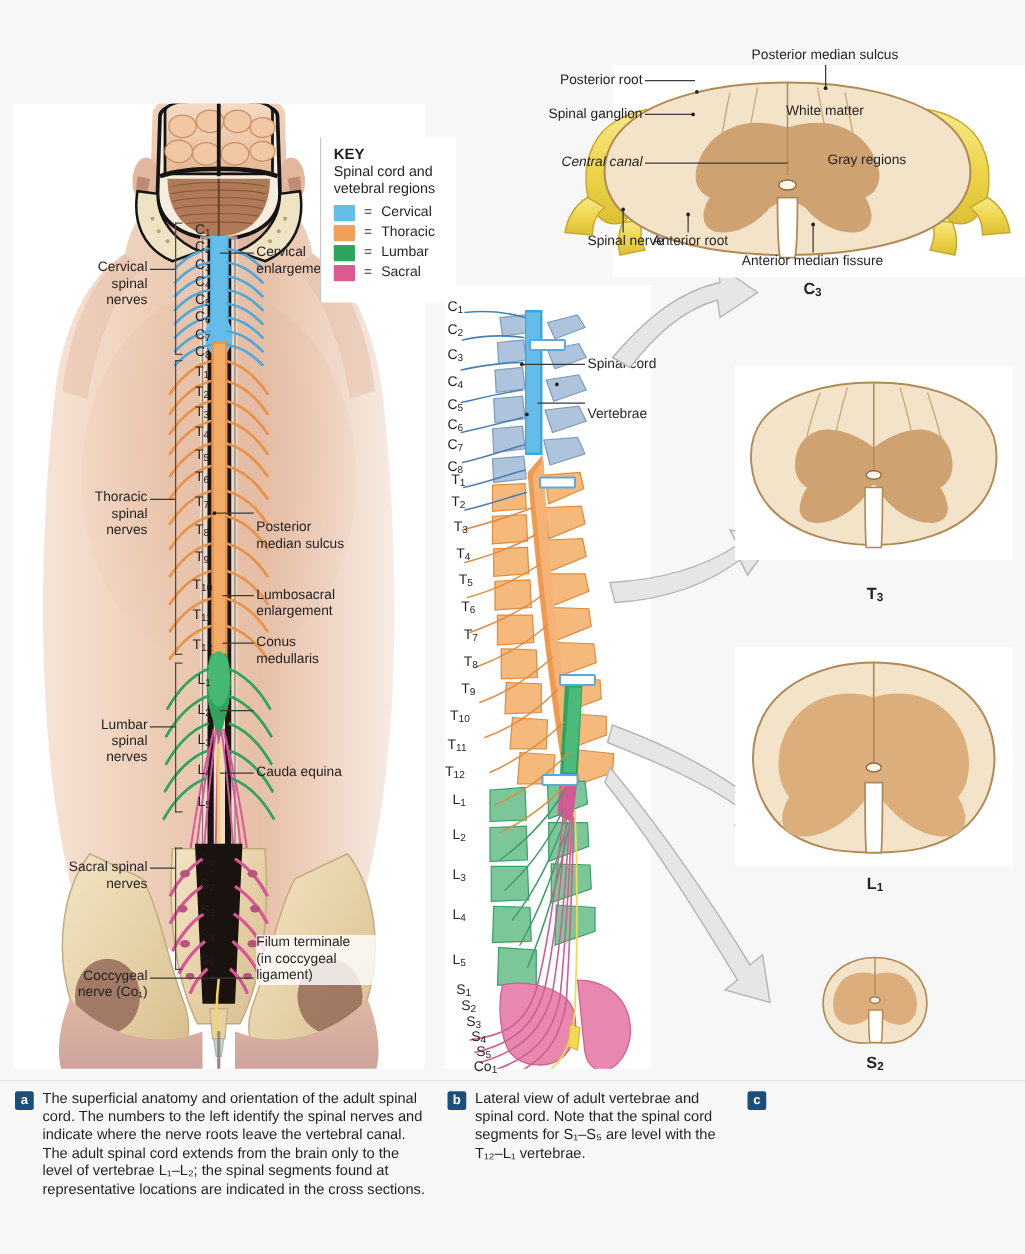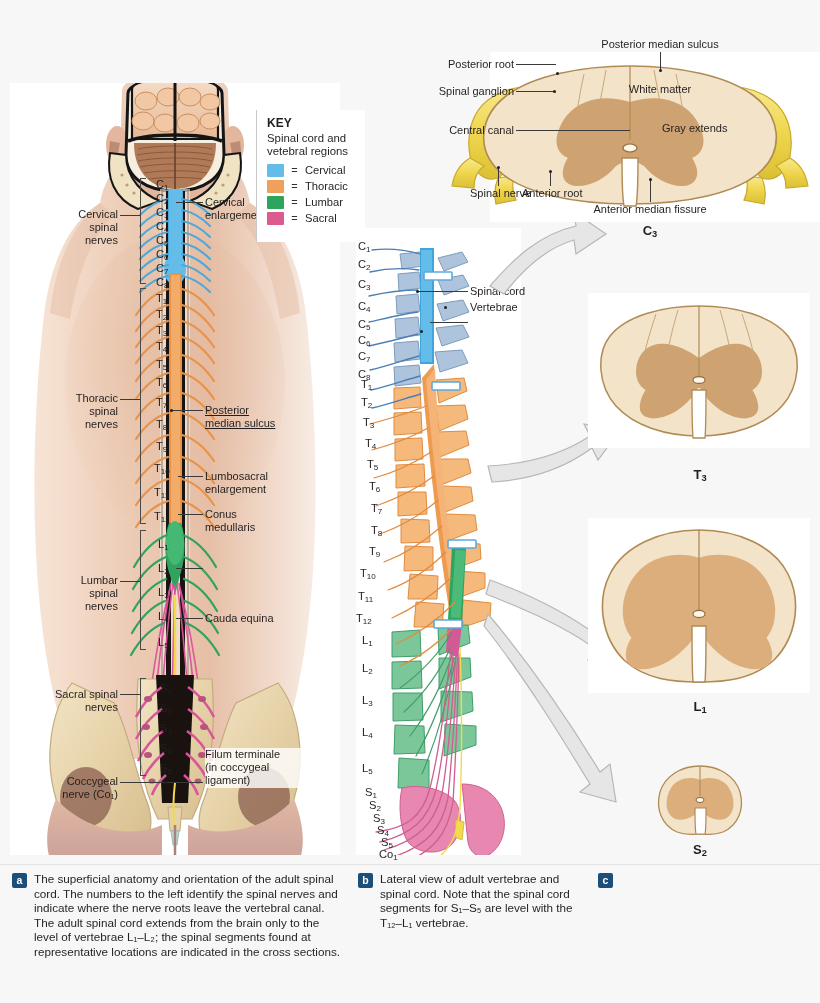--- a/index.html
+++ b/index.html
@@ -353,21 +353,21 @@
   <div class="ll" style="left:120px;top:694px;width:20px;"></div>
 
   <div class="lbl r" style="left:16px;top:775px;width:102px;">Coccygeal
 nerve (Co₁)</div>
   <div class="ll" style="left:120px;top:782px;width:45px;"></div>
 
   <div class="lbl" style="left:205px;top:196px;width:110px;">Cervical
 enlargement</div>
   <div class="ll" style="left:176px;top:202px;width:27px;"></div>
 
-  <div class="lbl" style="left:205px;top:404px;width:110px;text-decoration:underline;">Posterior
+  <div class="lbl" style="left:205px;top:416px;width:110px;">Posterior
 median sulcus</div>
   <div class="ll" style="left:172px;top:410px;width:31px;"></div>
   <div class="dot" style="left:170px;top:409px;"></div>
 
   <div class="lbl" style="left:205px;top:470px;width:112px;">Lumbosacral
 enlargement</div>
   <div class="ll" style="left:178px;top:476px;width:25px;"></div>
 
   <div class="lbl" style="left:205px;top:508px;width:110px;">Conus
 medullaris</div>
@@ -574,21 +574,21 @@
     <div class="vert" style="left:373px;top:812px;">S<sub>3</sub></div>
     <div class="vert" style="left:377px;top:824px;">S<sub>4</sub></div>
     <div class="vert" style="left:381px;top:836px;">S<sub>5</sub></div>
     <div class="vert" style="left:379px;top:848px;">Co<sub>1</sub></div>
   </div>
 
   <div class="lbl" style="left:470px;top:285px;">Spinal cord</div>
   <div class="ll" style="left:418px;top:291px;width:50px;"></div>
   <div class="dot" style="left:416px;top:290px;"></div>
 
-  <div class="lbl" style="left:470px;top:301px;">Vertebrae</div>
+  <div class="lbl" style="left:470px;top:325px;">Vertebrae</div>
   <div class="ll" style="left:430px;top:322px;width:38px;"></div>
   <div class="dot" style="left:444px;top:306px;"></div>
   <div class="dot" style="left:420px;top:330px;"></div>
 
   <svg class="abs" style="left:430px;top:190px;pointer-events:none;" width="300" height="640" viewBox="0 0 300 640">
     <g fill="#e6e6e6" stroke="#b7b7b7" stroke-width="1.2">
       <path d="M60 96 C84 68 110 44 146 36 L144 22 L176 44 L146 64 L144 50 C116 58 94 78 74 104 Z"></path>
       <path d="M58 276 C96 274 130 266 160 246 L154 234 L190 240 L168 270 L162 258 C132 280 98 290 62 292 Z"></path>
       <path d="M56 404 C96 420 134 436 164 458 L158 470 L194 466 L174 434 L168 446 C138 424 98 404 60 390 Z"></path>
       <path d="M54 436 C94 486 132 548 160 594 L150 602 L186 612 L180 574 L170 582 C142 536 100 474 58 424 Z"></path>
@@ -649,38 +649,38 @@
   </svg>
 
   <div class="lbl r" style="left:424px;top:58px;width:90px;">Posterior root</div>
   <div class="ll" style="left:516px;top:64px;width:40px;"></div>
   <div class="dot" style="left:556px;top:72px;"></div>
 
   <div class="lbl r" style="left:432px;top:85px;width:82px;line-height:13.4px;">Spinal ganglion</div>
   <div class="ll" style="left:516px;top:91px;width:38px;"></div>
   <div class="dot" style="left:553px;top:90px;"></div>
 
-  <div class="lbl r" style="left:438px;top:124px;width:76px;line-height:13.4px;">Central canal</div>
+  <div class="lbl r" style="left:438px;top:124px;width:76px;line-height:13.4px;font-style:italic;">Central canal</div>
   <div class="ll" style="left:516px;top:130px;width:114px;"></div>
 
   <div class="lbl c" style="left:470px;top:187px;width:56px;line-height:13.4px;">Spinal nerve</div>
   <div class="llv" style="left:498px;top:168px;height:18px;"></div>
   <div class="dot" style="left:497px;top:166px;"></div>
 
   <div class="lbl c" style="left:522px;top:187px;width:56px;line-height:13.4px;">Anterior root</div>
   <div class="llv" style="left:550px;top:172px;height:14px;"></div>
   <div class="dot" style="left:549px;top:170px;"></div>
 
   <div class="lbl c" style="left:570px;top:38px;width:180px;">Posterior median sulcus</div>
   <div class="llv" style="left:660px;top:52px;height:18px;"></div>
   <div class="dot" style="left:659px;top:69px;"></div>
 
   <div class="lbl c" style="left:600px;top:83px;width:120px;">White matter</div>
 
-  <div class="lbl c" style="left:662px;top:122px;width:56px;line-height:13.4px;">Gray extends</div>
+  <div class="lbl c" style="left:662px;top:122px;width:56px;line-height:13.4px;">Gray regions</div>
 
   <div class="lbl c" style="left:560px;top:203px;width:180px;">Anterior median fissure</div>
   <div class="llv" style="left:650px;top:180px;height:22px;"></div>
   <div class="dot" style="left:649px;top:178px;"></div>
 
   <div class="lbl c bold" style="left:620px;top:224px;width:60px;font-size:13px;">C<sub>3</sub></div>
 
   <div class="plate" style="left:588px;top:293px;width:222px;height:155px;"></div>
   <svg class="xs" style="left:596px;top:300px;" width="206" height="142" viewBox="0 0 206 142">
     <path d="M103 6 C140 6 176 16 192 36 C206 54 204 86 186 106

